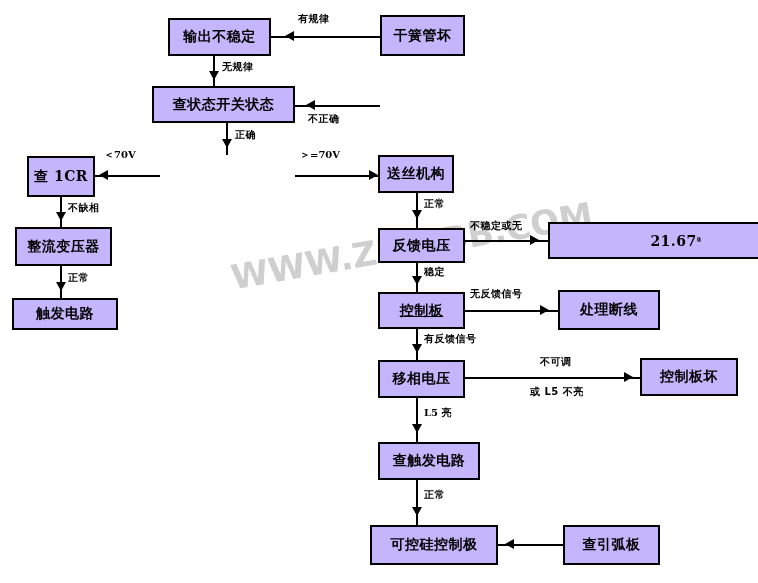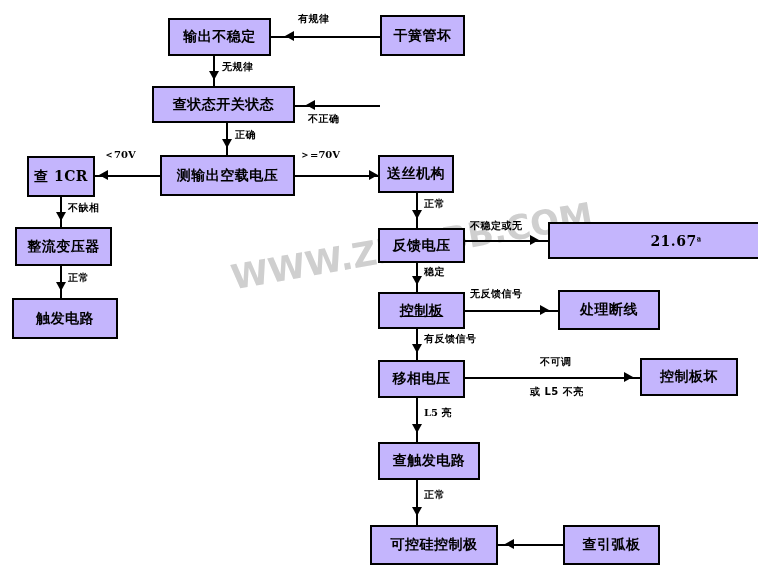--- a/index.html
+++ b/index.html
@@ -119,21 +119,20 @@
   <div class="edge h" style="left:295px; top:105px; width:85px;"></div>
   <div class="arrow left" style="left:306px; top:100px;"></div>
   <div class="elabel" style="left:308px; top:81px;margin-top:31px;">不正确</div>
 
   <div class="edge v" style="left:226px; top:123px; height:32px;"></div>
   <div class="arrow down" style="left:222px; top:139px;"></div>
   <div class="elabel" style="left:235px; top:128px;text-align:center;">正确</div>
 
   <div class="node lat" style="left:27px; top:156px; width:68px; height:41px;">查 1CR</div>
 
-  <div class="node" style="left:160px; top:155px; width:135px; height:41px;">测输出空载电压</div>
 
   <div class="node" style="left:378px; top:155px; width:76px; height:38px;">送丝机构</div>
 
   <div class="edge h" style="left:95px; top:175px; width:65px;"></div>
   <div class="arrow left" style="left:99px; top:170px;"></div>
   <div class="elabel lat" style="left:104px; top:148px;">＜70V</div>
 
   <div class="edge h" style="left:295px; top:175px; width:83px;"></div>
   <div class="arrow right" style="left:369px; top:170px;"></div>
   <div class="elabel lat" style="left:300px; top:148px;">＞=70V</div>
@@ -141,21 +140,21 @@
   <div class="edge v" style="left:60px; top:197px; height:30px;"></div>
   <div class="arrow down" style="left:56px; top:212px;"></div>
   <div class="elabel" style="left:68px; top:201px;">不缺相</div>
 
   <div class="node" style="left:15px; top:227px; width:97px; height:39px;">整流变压器</div>
 
   <div class="edge v" style="left:60px; top:266px; height:32px;"></div>
   <div class="arrow down" style="left:56px; top:282px;"></div>
   <div class="elabel" style="left:68px; top:271px;">正常</div>
 
-  <div class="node" style="left:12px; top:298px; width:106px; height:41px;">触发电路</div>
+  <div class="node" style="left:12px; top:298px; width:106px; height:32px;">触发电路</div>
 
   <div class="edge v" style="left:416px; top:193px; height:35px;"></div>
   <div class="arrow down" style="left:412px; top:210px;"></div>
   <div class="elabel" style="left:424px; top:197px;">正常</div>
 
   <div class="node" style="left:378px; top:228px; width:87px; height:35px;">反馈电压</div>
 
   <div class="node lat" style="left:548px; top:222px; width:228px; height:37px;padding-left:28px;">
     <span>21.67</span>
       <span class="sup">ª</span>

